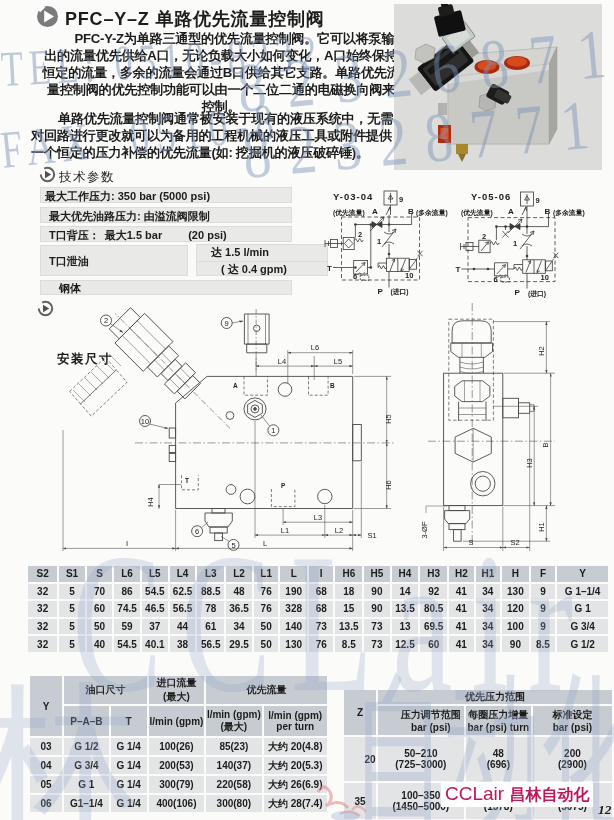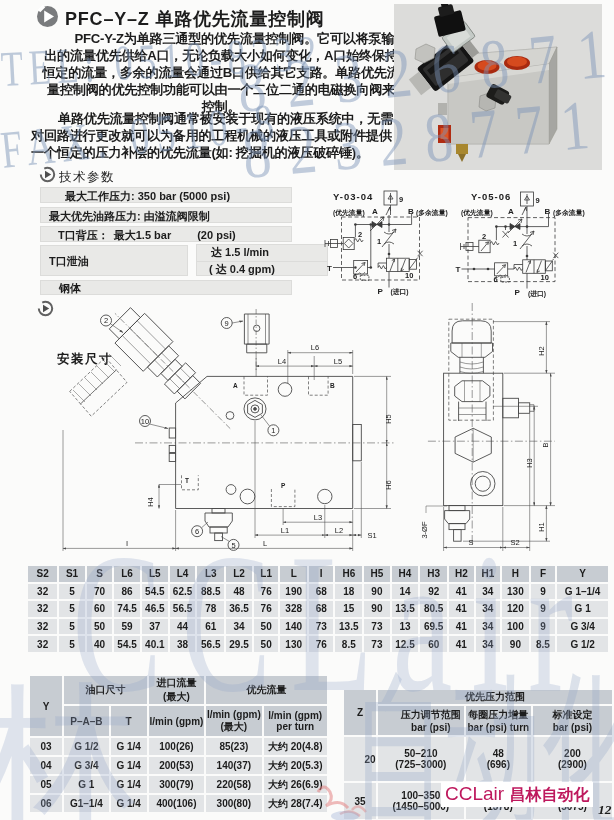--- a/index.html
+++ b/index.html
@@ -84,31 +84,31 @@
   <rect x="62" y="140" width="12" height="10" fill="#a8872e"></rect>
   <polygon points="64,150 72,150 68,158" fill="#8a6f28"></polygon>
 </svg>
 
 <svg class="abs" style="left:39px;top:166px;" width="17" height="17" viewBox="0 0 17 17">
  <circle cx="8.5" cy="8.5" r="6.7" fill="none" stroke="#616161" stroke-width="2" stroke-dasharray="36 7" stroke-dashoffset="-28"></circle>
  <polygon points="6,4.8 6,12.2 12.2,8.5" fill="#4e4e4e"></polygon>
 </svg>
 <div class="abs" style="left:59px;top:169px;font-size:12.5px;font-weight:normal;letter-spacing:1.5px;">技术参数</div>
 
-<div class="abs" style="left:40px;top:187px;width:252px;height:16px;background:#e9e9e7;border:1px solid #dcdcda;font-size:11px;font-weight:bold;line-height:16px;padding-left:24px;box-sizing:border-box;">最大工作压力: 350 bar (5000 psi)</div>
+<div class="abs" style="left:40px;top:187px;width:252px;height:16px;background:#e9e9e7;border:1px solid #dcdcda;font-size:11px;font-weight:bold;line-height:16px;padding-left:4px;box-sizing:border-box;">最大工作压力: 350 bar (5000 psi)</div>
 
 <div class="abs" style="left:40px;top:207px;width:252px;height:16px;background:#e9e9e7;border:1px solid #dcdcda;font-size:11px;font-weight:bold;line-height:16px;padding-left:8px;box-sizing:border-box;">最大优先油路压力: 由溢流阀限制</div>
 
-<div class="abs" style="left:40px;top:226px;width:252px;height:16px;background:#e9e9e7;border:1px solid #dcdcda;font-size:11px;font-weight:bold;line-height:16px;padding-left:17px;box-sizing:border-box;">T口背压：<span style="margin-left:5px;">最大1.5 bar</span><span style="margin-left:26px;">(20 psi)</span></div>
+<div class="abs" style="left:40px;top:226px;width:252px;height:16px;background:#e9e9e7;border:1px solid #dcdcda;font-size:11px;font-weight:bold;line-height:16px;padding-left:8px;box-sizing:border-box;">T口背压：<span style="margin-left:5px;">最大1.5 bar</span><span style="margin-left:26px;">(20 psi)</span></div>
 
 <div class="abs" style="left:40px;top:245px;width:148px;height:31px;background:#e9e9e7;border:1px solid #dcdcda;font-size:11px;font-weight:bold;line-height:31px;padding-left:8px;box-sizing:border-box;">T口泄油</div>
 
 <div class="abs" style="left:196px;top:244px;width:132px;height:25px;background:#e9e9e7;border:1px solid #dcdcda;font-size:11px;font-weight:bold;line-height:15px;padding-left:14px;box-sizing:border-box;">达  1.5 l/min</div>
 
-<div class="abs" style="left:196px;top:261px;width:132px;height:15px;background:#e9e9e7;border:1px solid #dcdcda;font-size:11px;font-weight:bold;line-height:15px;padding-left:12px;box-sizing:border-box;">( 达 0.4 gpm)</div>
+<div class="abs" style="left:196px;top:261px;width:132px;height:15px;background:#e9e9e7;border:1px solid #dcdcda;font-size:11px;font-weight:bold;line-height:15px;padding-left:24px;box-sizing:border-box;">( 达 0.4 gpm)</div>
 
 <div class="abs" style="left:40px;top:280px;width:252px;height:15px;background:#e9e9e7;border:1px solid #dcdcda;font-size:11px;font-weight:bold;line-height:15px;padding-left:8px;box-sizing:border-box;padding-left:18px;">钢体</div>
 
 <svg class="abs" style="left:322px;top:183px;" width="292" height="117" viewBox="0 0 292 117" font-family="Liberation Sans,sans-serif" fill="none" stroke="#3a3a3a" stroke-width="0.8">
 
  <g>
   <text x="11" y="17" font-size="9.5" font-weight="bold" fill="#222" stroke="none" letter-spacing="1">Y-03-04</text>
 
   <g>
    <rect x="62" y="8" width="13" height="14"></rect>

